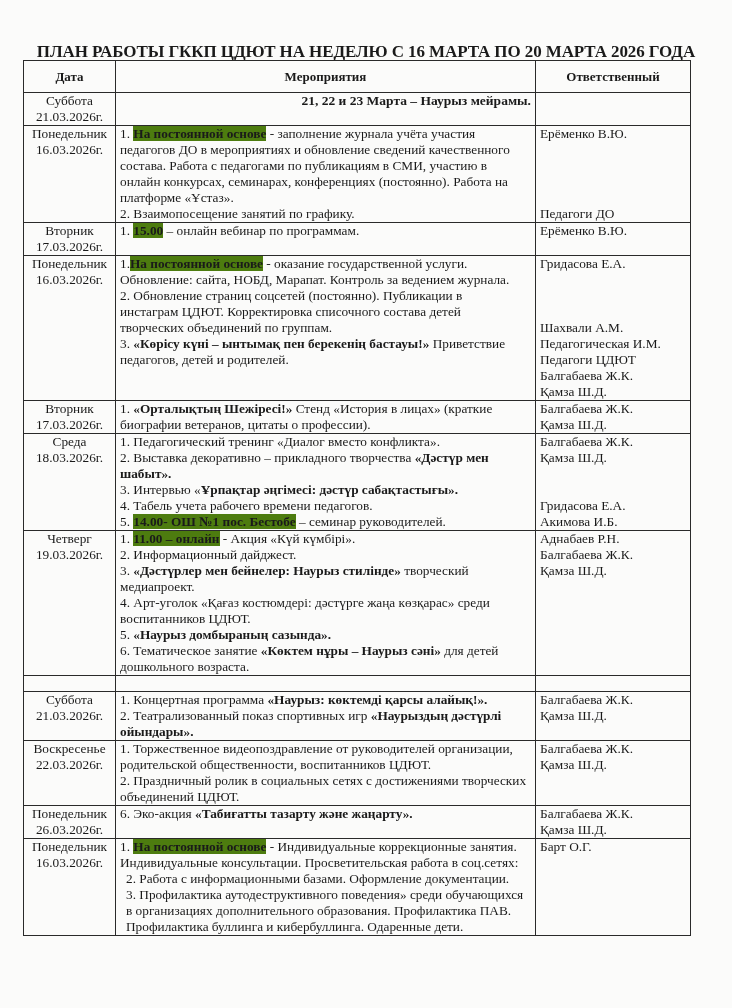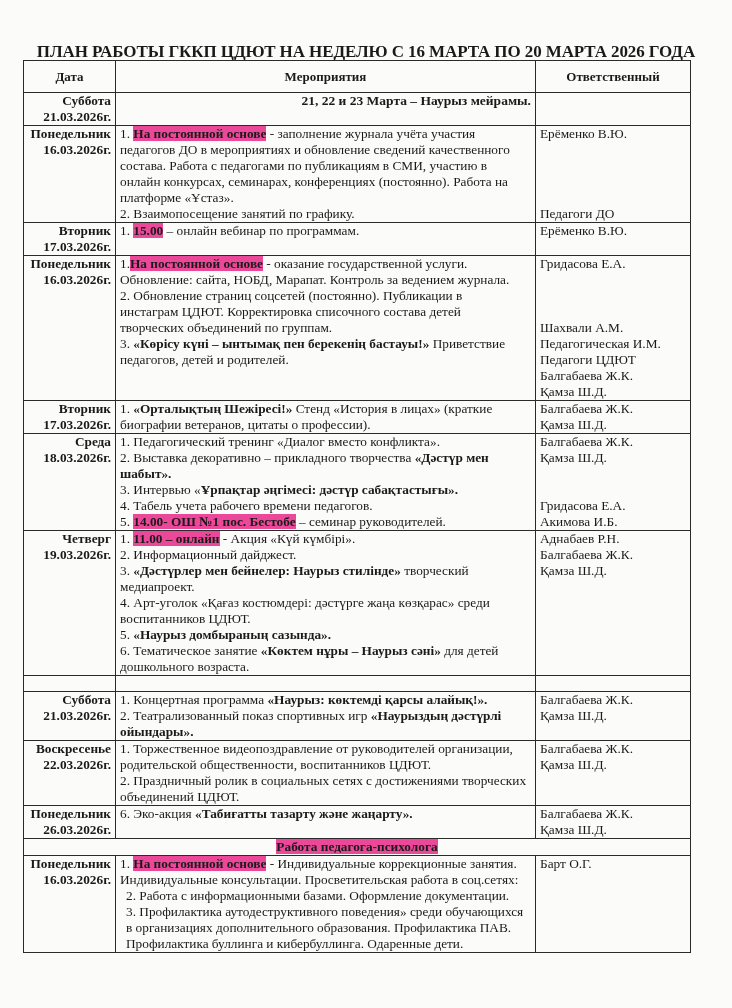--- a/index.html
+++ b/index.html
@@ -21,23 +21,23 @@
     width: 667px; border-collapse: collapse; table-layout: fixed;
     font-size: 13.3px; line-height: 16px;
   }
   table.plan td, table.plan th {
     border: 1px solid #2a2a2a; vertical-align: top; padding: 0 4px;
   }
   col.c-date { width: 92px; }
   col.c-event { width: 420px; }
   col.c-resp { width: 155px; }
   th { font-weight: bold; height: 31px; vertical-align: middle !important; font-size: 13px; }
-  td.date { text-align: right; font-weight: bold; }
+  td.date { text-align: center; }
   td.section { text-align: center; font-weight: bold; padding: 1px 4px; }
-  .hl { background: #ec4899; }
+  .hl { background: #4d7c0f; }
   .b { font-weight: bold; }
   .line { display: block; }
   .line.indent { padding-left: 6px; }
   .resp-gap { display: block; height: 16px; }
   td.holiday { text-align: right; font-weight: bold; vertical-align: middle; font-size: 13.5px; }
   tr.empty td { height: 15px; }
 </style>
 </head>
 <body>
 
@@ -229,23 +229,20 @@
         </td>
         <td>
           <span class="line"><span>6. Эко-акция  </span><span class="b">«Табиғатты тазарту және жаңарту».</span></span>
         </td>
         <td>
           <span class="line">Балгабаева Ж.К.</span>
           <span class="line">Қамза Ш.Д.</span>
         </td>
       </tr>
       <tr>
-        <td class="section" colspan="3"><span class="hl">Работа педагога-психолога</span></td>
-      </tr>
-      <tr>
         <td class="date">
           <span class="line">Понедельник</span>
           <span class="line">16.03.2026г.</span>
         </td>
         <td>
           <span class="line"><span>1. </span><span class="b hl">На постоянной основе</span><span> - Индивидуальные коррекционные занятия.</span></span>
           <span class="line"><span>Индивидуальные консультации. Просветительская работа в соц.сетях:</span></span>
           <span class="line indent"><span>2. Работа с информационными базами. Оформление документации.</span></span>
           <span class="line indent"><span>3. Профилактика аутодеструктивного поведения» среди обучающихся</span></span>
           <span class="line indent"><span>в организациях дополнительного образования. Профилактика ПАВ.</span></span>

